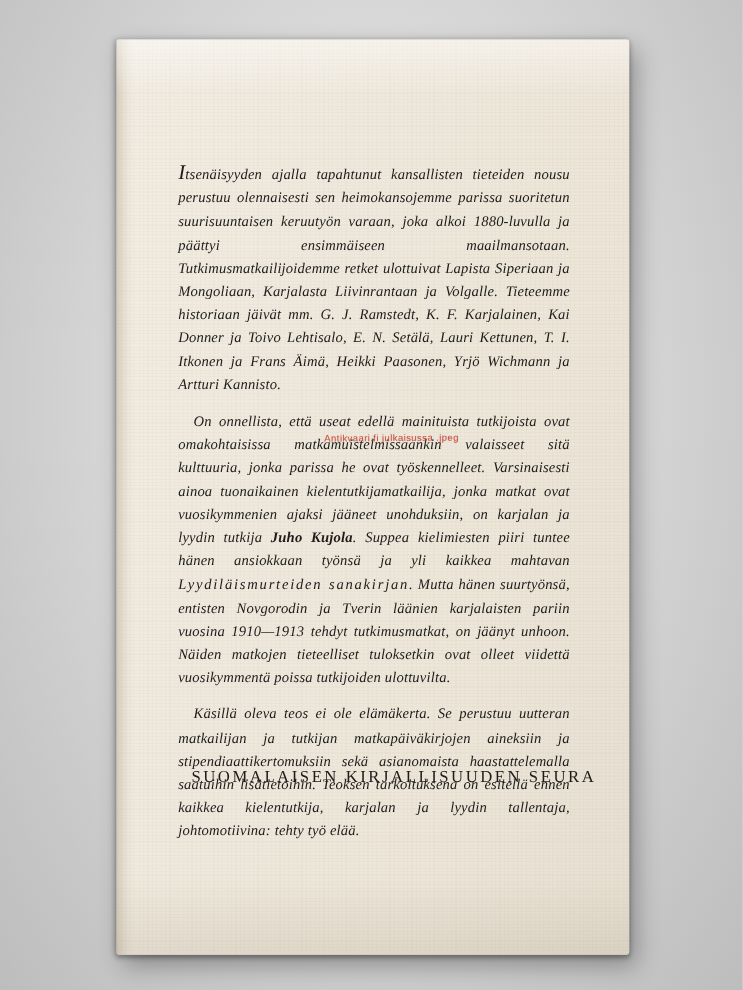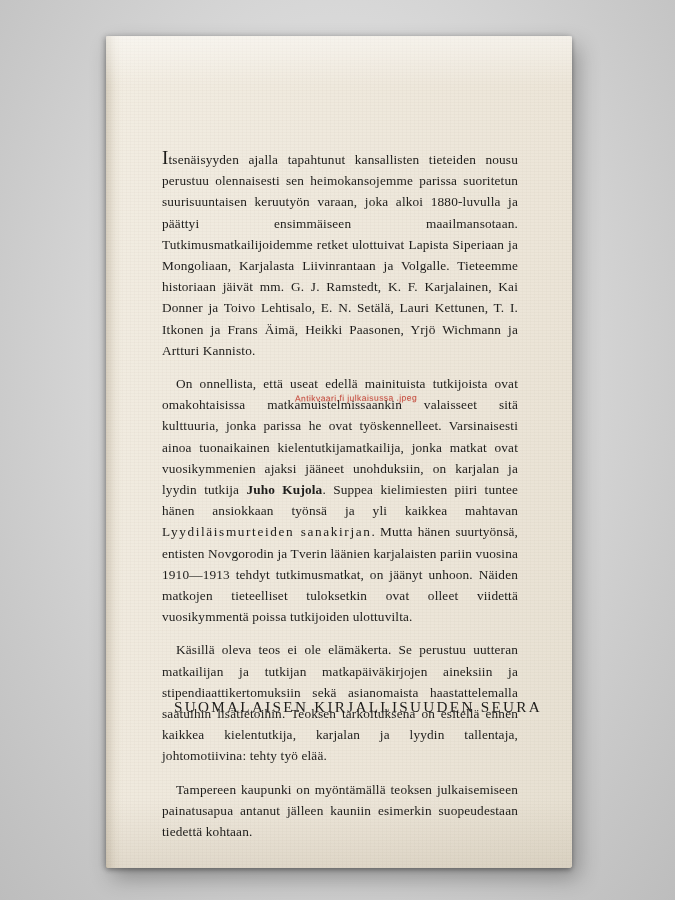--- a/index.html
+++ b/index.html
@@ -73,20 +73,21 @@
     height: 50px;
     background: linear-gradient(180deg, rgba(255,255,255,0.45) 0%, rgba(255,255,255,0) 100%);
     pointer-events: none;
   }
 
   #text-block {
     position: absolute;
     left: 56px;
     top: 112px;
     width: 356px;
+    font-style: italic;
   }
   p.para {
     margin: 0;
     font-size: 13.3px;
     line-height: 21.2px;
     color: #1d1c1a;
     text-align: justify;
     text-justify: inter-word;
     hyphens: none;
     letter-spacing: 0.15px;
@@ -145,21 +146,20 @@
     <div id="bottomshade"></div>
 
     <div id="text-block">
 
       <p class="para"><span class="dropcap">I</span><span>tsenäisyyden ajalla tapahtunut kansallisten tieteiden nousu perustuu olennaisesti sen heimokansojemme parissa suoritetun suurisuuntaisen keruutyön varaan, joka alkoi 1880-luvulla ja päättyi ensimmäiseen maailmansotaan. Tutkimusmatkailijoidemme retket ulottuivat Lapista Siperiaan ja Mongoliaan, Karjalasta Liivinrantaan ja Volgalle. Tieteemme historiaan jäivät mm. G. J. Ramstedt, K. F. Karjalainen, Kai Donner ja Toivo Lehtisalo, E. N. Setälä, Lauri Kettunen, T. I. Itkonen ja Frans Äimä, Heikki Paasonen, Yrjö Wichmann ja Artturi Kannisto.</span></p>
 
       <p class="para"><span>On onnellista, että useat edellä mainituista tutkijoista ovat omakohtaisissa matkamuistelmissaankin valaisseet sitä kulttuuria, jonka parissa he ovat työskennelleet. Varsinaisesti ainoa tuonaikainen kielentutkijamatkailija, jonka matkat ovat vuosikymmenien ajaksi jääneet unohduksiin, on karjalan ja lyydin tutkija </span><span class="bold">Juho Kujola</span><span>. Suppea kielimiesten piiri tuntee hänen ansiokkaan työnsä ja yli kaikkea mahtavan </span><span class="spaced">Lyydiläismurteiden sanakirjan</span><span>. Mutta hänen suurtyönsä, entisten Novgorodin ja Tverin läänien karjalaisten pariin vuosina 1910—1913 tehdyt tutkimusmatkat, on jäänyt unhoon. Näiden matkojen tieteelliset tuloksetkin ovat olleet viidettä vuosikymmentä poissa tutkijoiden ulottuvilta.</span></p>
 
       <p class="para">Käsillä oleva teos ei ole elämäkerta. Se perustuu uutteran matkailijan ja tutkijan matkapäiväkirjojen aineksiin ja stipendiaattikertomuksiin sekä asianomaista haastattelemalla saatuihin lisätietoihin. Teoksen tarkoituksena on esitellä ennen kaikkea kielentutkija, karjalan ja lyydin tallentaja, johtomotiivina: tehty työ elää.</p>
 
-      <p class="para">Tampereen kaupunki on myöntämällä teoksen julkaisemiseen painatusapua antanut jälleen kauniin esimerkin suopeudestaan tiedettä kohtaan.</p>
     </div>
 
     <div id="publisher">SUOMALAISEN KIRJALLISUUDEN SEURA</div>
 
     <div id="stamp">Antikvaari.fi  julkaisussa  .jpeg</div>
   </div>
 
 </div>
 
 </body></html>

